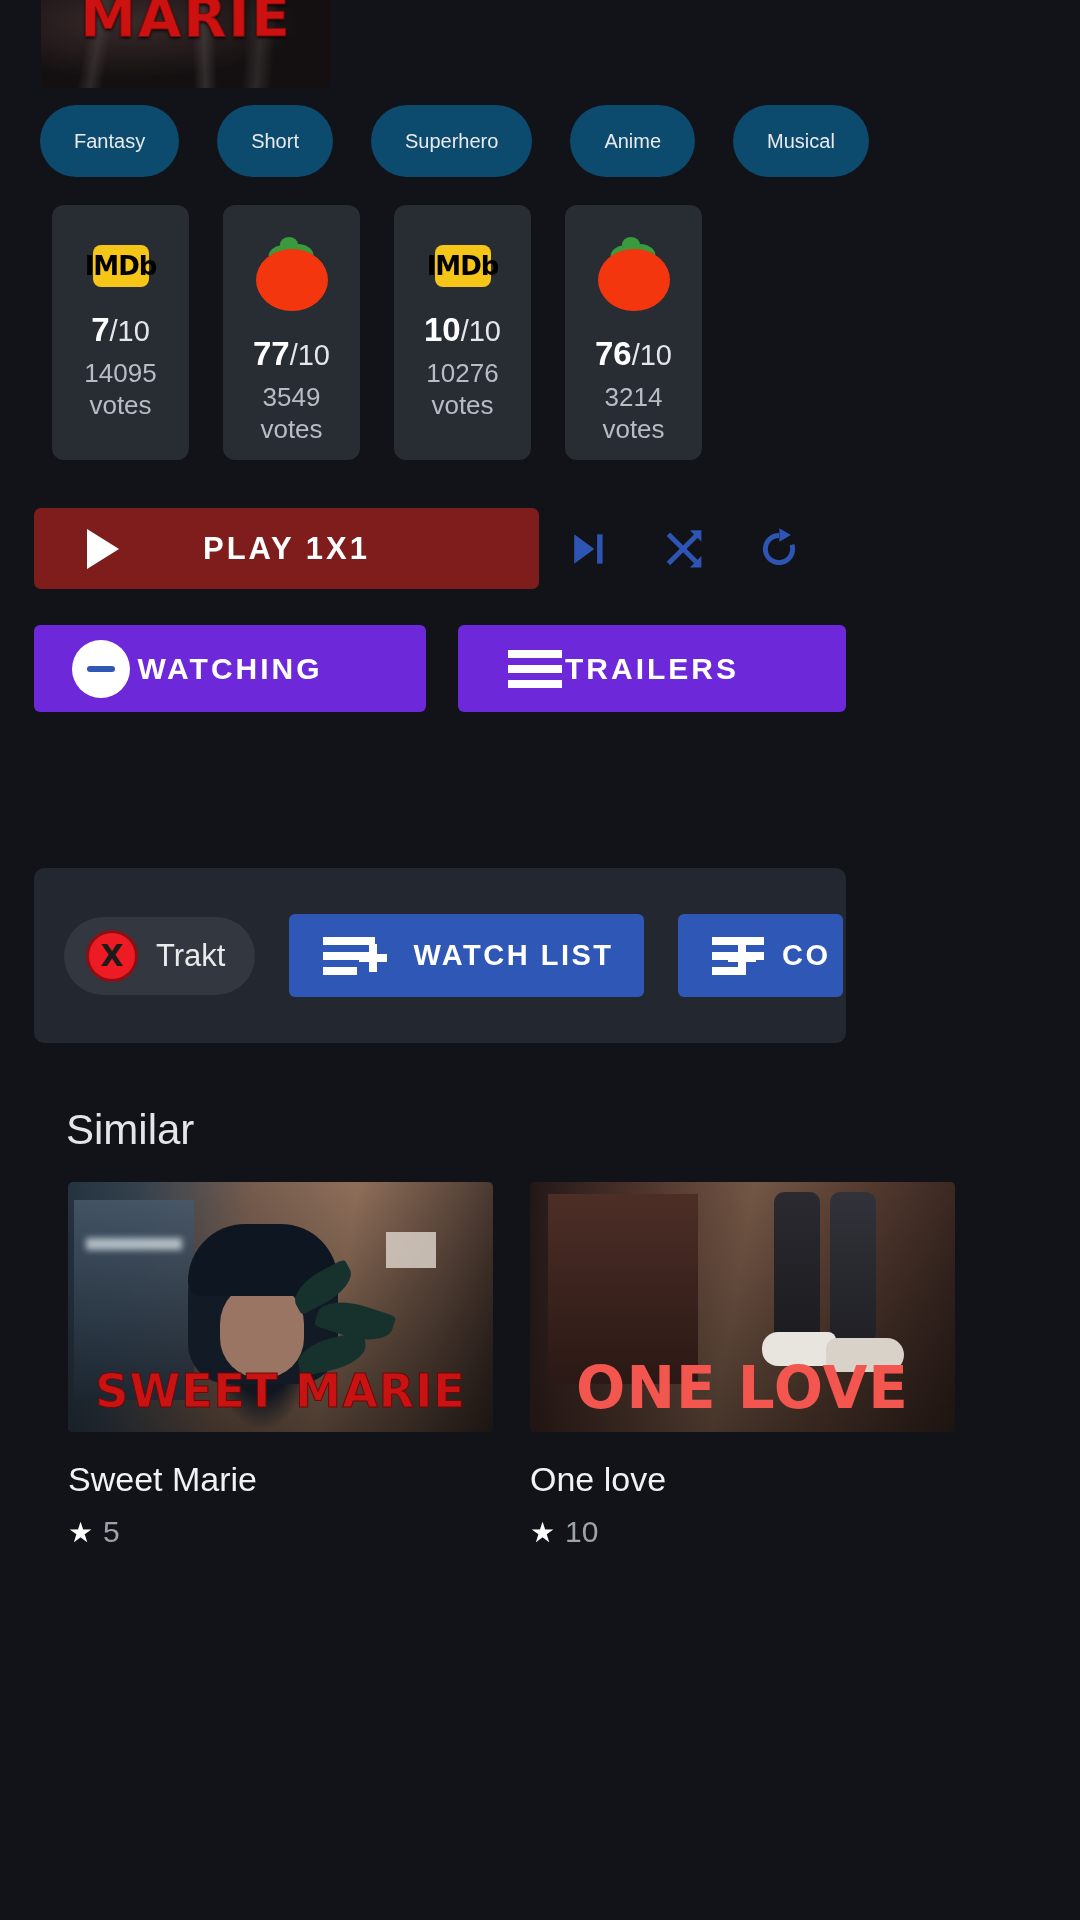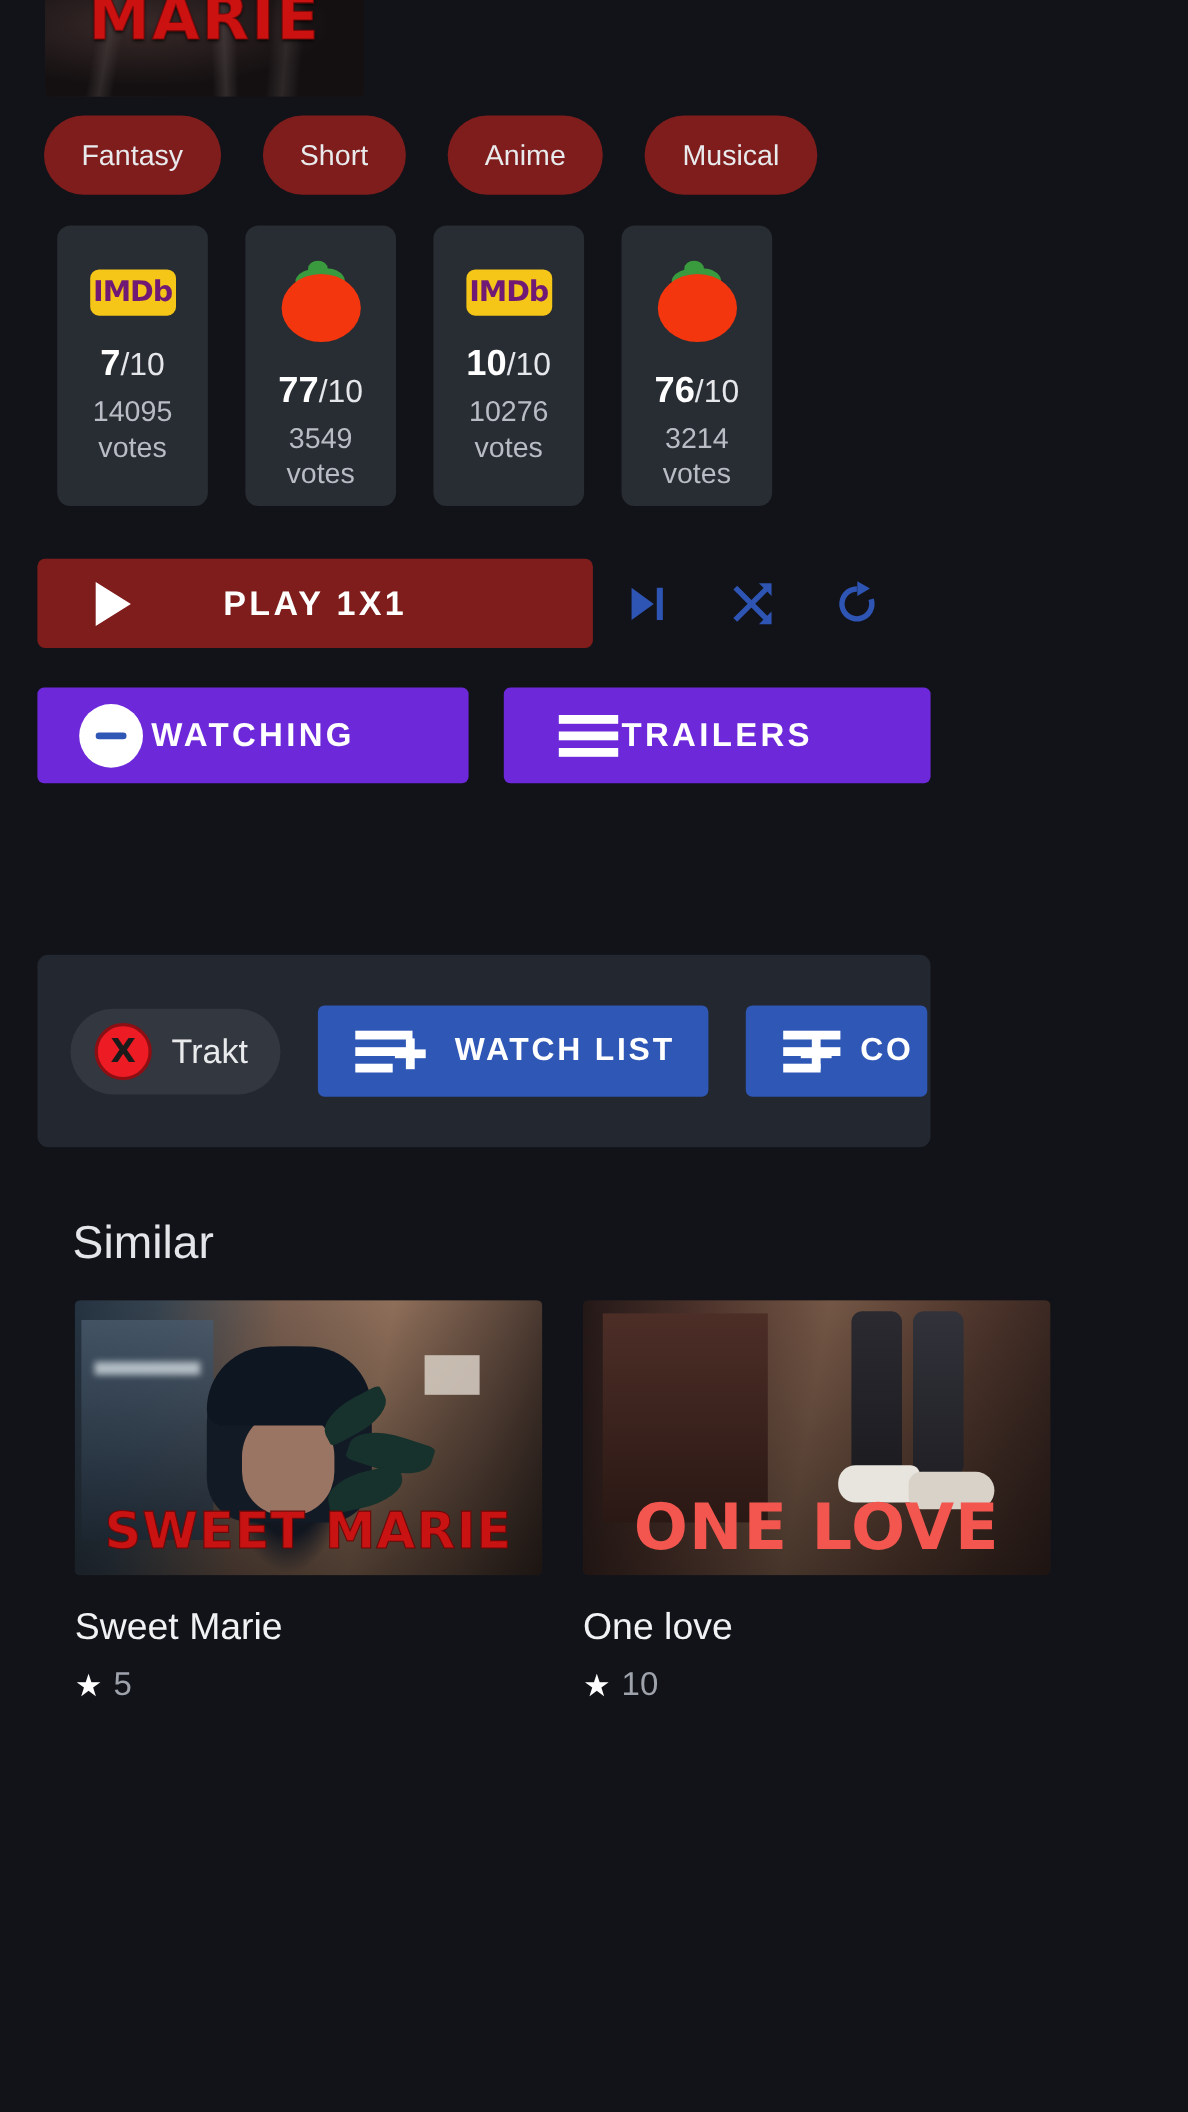--- a/index.html
+++ b/index.html
@@ -32,33 +32,33 @@
     font-family:"DejaVu Sans", sans-serif;
     font-weight:900; font-size:56px; letter-spacing:2px;
     color:#cc1111; text-shadow:0 2px 3px rgba(0,0,0,.8);
     -webkit-text-stroke:1px #7a0a0a;
   }
 
   
   .chips { position:absolute; left:40px; top:105px; display:flex; gap:38px; white-space:nowrap; }
   .chip {
     height:72px; padding:0 34px; border-radius:36px;
-    background:#7f1d1d; color:#e9eaec; font-size:26px;
+    background:#0c4a6e; color:#e9eaec; font-size:20px;
     display:flex; align-items:center; justify-content:center;
   }
 
   
   .ratings { position:absolute; left:52px; top:205px; display:flex; gap:34px; }
   .rcard {
     width:137px; height:255px; border-radius:12px; background:#282c33;
     display:flex; flex-direction:column; align-items:center; padding-top:40px;
   }
   .imdb-badge {
-    width:78px; height:42px; border-radius:8px; background:#f5c518;
-    color:#701a75; font-family:"DejaVu Sans", sans-serif; font-weight:900;
+    width:56px; height:42px; border-radius:8px; background:#f5c518;
+    color:#000000; font-family:"DejaVu Sans", sans-serif; font-weight:900;
     font-size:26px; letter-spacing:-1px;
     display:flex; align-items:center; justify-content:center;
   }
   .tomato { position:relative; width:76px; height:76px; margin-top:-10px; }
   .tomato .body { position:absolute; left:2px; top:14px; width:72px; height:62px;
     background:#f4360f; border-radius:50%; }
   .tomato .leaf { position:absolute; left:14px; top:2px; width:46px; height:26px; }
   .tomato .leaf i {
     position:absolute; width:22px; height:13px; background:#3a9a3e; border-radius:50%;
   }
@@ -213,20 +213,23 @@
   </div>
 
   <div class="chips">
     <div class="chip">
         <span>Fantasy</span>
       </div>
     <div class="chip">
         <span>Short</span>
       </div>
     <div class="chip">
+        <span>Superhero</span>
+      </div>
+    <div class="chip">
         <span>Anime</span>
       </div>
     <div class="chip">
         <span>Musical</span>
       </div>
   </div>
 
   <div class="ratings">
 
     <div class="rcard">

